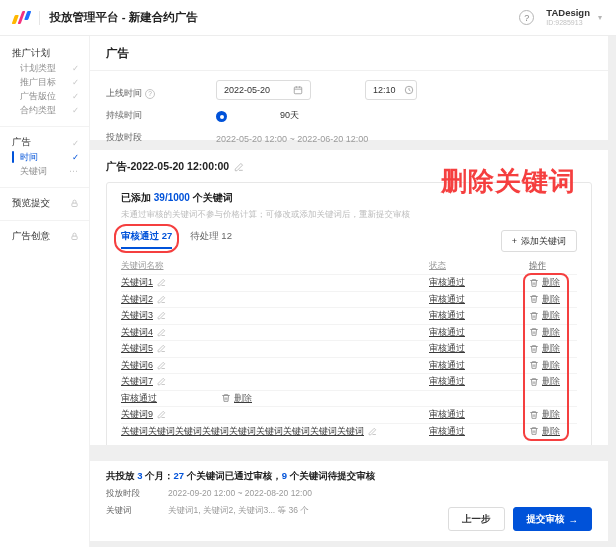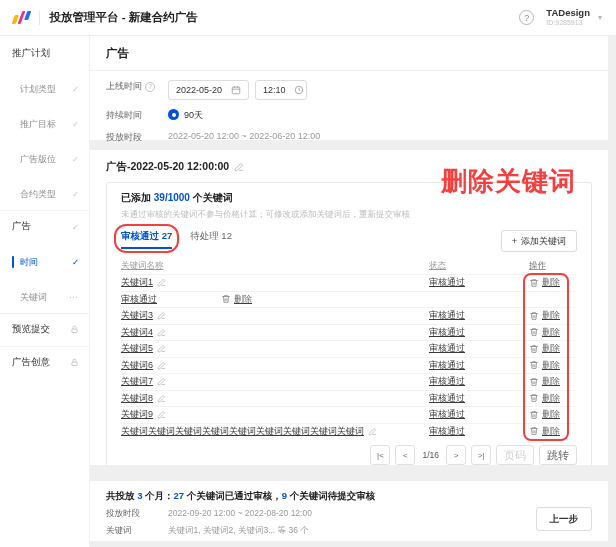--- a/index.html
+++ b/index.html
@@ -24,38 +24,38 @@
   .user .name{font-size:9.5px;color:#333;font-weight:600;}
   .user .uid{font-size:7px;color:#c2c2c2;}
   .caret{font-size:8px;color:#b5b5b5;}
 
   
   .shell{display:flex;height:511px;}
   .sidebar{width:90px;background:#fff;border-right:1px solid #f0f0f0;flex:none;padding-top:2px;}
   .sb-section{padding:8px 10px 9px 12px;border-bottom:1px solid #f2f2f2;}
   .sb-section:last-child{border-bottom:none;}
   .sb-head{display:flex;align-items:center;justify-content:space-between;font-size:9.5px;font-weight:400;color:#333;height:15px;}
-  .sb-item{display:flex;align-items:center;justify-content:space-between;font-size:9px;color:#8f8f8f;height:14px;margin-top:21px;padding-left:8px;position:relative;}
+  .sb-item{display:flex;align-items:center;justify-content:space-between;font-size:9px;color:#8f8f8f;height:14px;margin-top:0;padding-left:8px;position:relative;}
   .sb-item.active{color:var(--blue);}
   .sb-item.active::before{content:"";position:absolute;left:0;top:1px;bottom:1px;width:2px;background:var(--blue);border-radius:1px;}
   .sb-check{color:#c9c9c9;font-size:8.5px;}
   .sb-item.active .sb-check{color:var(--blue);font-weight:700;}
   .sb-dots{color:#c9c9c9;font-size:9px;letter-spacing:1px;}
 
   .main{flex:1;background:var(--pagebg);display:flex;flex-direction:column;padding:0 8px 6px 0;overflow:hidden;}
   .panel{background:#fff;}
 
   
   .form-panel{height:104px;padding:10px 16px 0;flex:none;}
   .sec-title{font-size:11.5px;font-weight:700;color:#222;padding-bottom:9px;border-bottom:1px solid #f0f0f0;margin:0 -16px;padding-left:16px;}
-  .frow{display:flex;align-items:flex-start;margin-top:9px;}
+  .frow{display:flex;align-items:flex-end;margin-top:9px;gap:48px;}
   .frow .flabel{width:62px;font-size:9px;color:#666;display:flex;align-items:center;gap:3px;flex:none;}
   .qmark{width:10px;height:10px;border:1px solid #c5c5c5;border-radius:50%;color:#b0b0b0;font-size:6.5px;display:inline-flex;align-items:center;justify-content:center;}
   .inputbox{display:inline-flex;align-items:center;justify-content:space-between;border:1px solid #dcdcdc;border-radius:3px;height:20px;padding:0 7px;font-size:9px;color:#333;gap:8px;}
-  .inputbox.date{width:81px;margin-right:6px;}
+  .inputbox.date{width:95px;margin-right:6px;}
   .inputbox.time{width:52px;}
   .radio{width:11px;height:11px;border-radius:50%;background:var(--blue);display:inline-flex;align-items:center;justify-content:center;margin-right:5px;}
   .radio::after{content:"";width:4px;height:4px;border-radius:50%;background:#fff;}
   .fvalue{font-size:9px;color:#333;}
   .fvalue.dim{color:#9a9a9a;}
 
   .gap{height:10px;flex:none;}
   .gap2{height:16px;flex:none;}
 
   
@@ -82,21 +82,21 @@
   .c-status{width:100px;flex:none;}
   .c-action{width:48px;flex:none;display:flex;align-items:center;gap:3px;color:#6b6b6b;cursor:pointer;}
   .col-annotation{position:absolute;top:15px;right:8px;width:46px;bottom:-2px;border:2.5px solid var(--red);border-radius:8px;pointer-events:none;z-index:3;}
   .pager{display:flex;align-items:center;justify-content:flex-end;gap:5px;margin-top:6px;}
   .pg-btn{height:20px;min-width:20px;border:1px solid #e0e0e0;border-radius:3px;background:#fff;font-size:8px;color:#666;display:inline-flex;align-items:center;justify-content:center;padding:0 4px;cursor:pointer;}
   .pg-btn.wide{padding:0 7px;font-size:11px;}
   .pg-btn.disabled{color:#cfcfcf;}
   .pg-current{font-size:8.5px;color:#555;padding:0 2px;}
 
   
-  .footer{height:60px;flex:none;padding:9px 16px 8px;display:flex;}
+  .footer{height:80px;flex:none;padding:9px 16px 8px;display:flex;}
   .f-left{flex:1;min-width:0;}
   .summary{font-size:9.5px;font-weight:700;color:#222;}
   .summary .hl{color:var(--blue);}
   .f-row{display:flex;margin-top:5px;font-size:8.5px;}
   .f-row .fl{width:62px;color:#666;flex:none;}
   .f-row .fv{color:#9a9a9a;white-space:nowrap;overflow:hidden;text-overflow:ellipsis;}
   .f-right{display:flex;align-items:flex-end;gap:8px;padding-bottom:2px;}
   .btn{height:24px;border-radius:3px;font-size:9.5px;display:inline-flex;align-items:center;justify-content:center;padding:0 13px;cursor:pointer;font-weight:bold;}
   .btn.ghost{border:1px solid #dcdcdc;background:#fff;color:#333;}
   .btn.primary{background:var(--blue);border:1px solid var(--blue);color:#fff;gap:4px;font-weight:600;}
@@ -271,20 +271,28 @@
                   <span style="display: inline-flex;">
                     <svg viewBox="0 0 24 24" width="10" height="10" fill="none" stroke="#8a8a8a" stroke-width="2">
                       <path d="M3 6h18M8 6V4h8v2M6 6l1.2 14h9.6L18 6"></path>
                       <path d="M10 10.5v6M14 10.5v6"></path>
                     </svg>
                   </span>
                   <span>删除</span>
                 </div>
               </div>
               <div class="trow">
+                <div class="c-name">
+                  <span>关键词2</span>
+                  <span style="display: inline-flex;">
+                    <svg viewBox="0 0 24 24" width="9" height="9" fill="none" stroke="#b5b5b5" stroke-width="2">
+                      <path d="M12 20h9M16.5 3.5l4 4L7 21H3v-4L16.5 3.5z"></path>
+                    </svg>
+                  </span>
+                </div>
                 <div class="c-status">审核通过</div>
                 <div class="c-action">
                   <span style="display: inline-flex;">
                     <svg viewBox="0 0 24 24" width="10" height="10" fill="none" stroke="#8a8a8a" stroke-width="2">
                       <path d="M3 6h18M8 6V4h8v2M6 6l1.2 14h9.6L18 6"></path>
                       <path d="M10 10.5v6M14 10.5v6"></path>
                     </svg>
                   </span>
                   <span>删除</span>
                 </div>
@@ -383,28 +391,20 @@
                   <span style="display: inline-flex;">
                     <svg viewBox="0 0 24 24" width="10" height="10" fill="none" stroke="#8a8a8a" stroke-width="2">
                       <path d="M3 6h18M8 6V4h8v2M6 6l1.2 14h9.6L18 6"></path>
                       <path d="M10 10.5v6M14 10.5v6"></path>
                     </svg>
                   </span>
                   <span>删除</span>
                 </div>
               </div>
               <div class="trow">
-                <div class="c-name">
-                  <span>关键词8</span>
-                  <span style="display: inline-flex;">
-                    <svg viewBox="0 0 24 24" width="9" height="9" fill="none" stroke="#b5b5b5" stroke-width="2">
-                      <path d="M12 20h9M16.5 3.5l4 4L7 21H3v-4L16.5 3.5z"></path>
-                    </svg>
-                  </span>
-                </div>
                 <div class="c-status">审核通过</div>
                 <div class="c-action">
                   <span style="display: inline-flex;">
                     <svg viewBox="0 0 24 24" width="10" height="10" fill="none" stroke="#8a8a8a" stroke-width="2">
                       <path d="M3 6h18M8 6V4h8v2M6 6l1.2 14h9.6L18 6"></path>
                       <path d="M10 10.5v6M14 10.5v6"></path>
                     </svg>
                   </span>
                   <span>删除</span>
                 </div>
@@ -474,17 +474,21 @@
           <span class="fl">投放时段</span>
           <span class="fv">2022-09-20 12:00 ~ 2022-08-20 12:00</span>
         </div>
         <div class="f-row">
           <span class="fl">关键词</span>
           <span class="fv">关键词1, 关键词2, 关键词3... 等 36 个</span>
         </div>
       </div>
       <div class="f-right">
         <button class="btn ghost">上一步</button>
+        <button class="btn primary">
+          <span>提交审核</span>
+          <span>→</span>
+        </button>
       </div>
     </div>
 
   </div>
 </div>
 
 </body></html>

